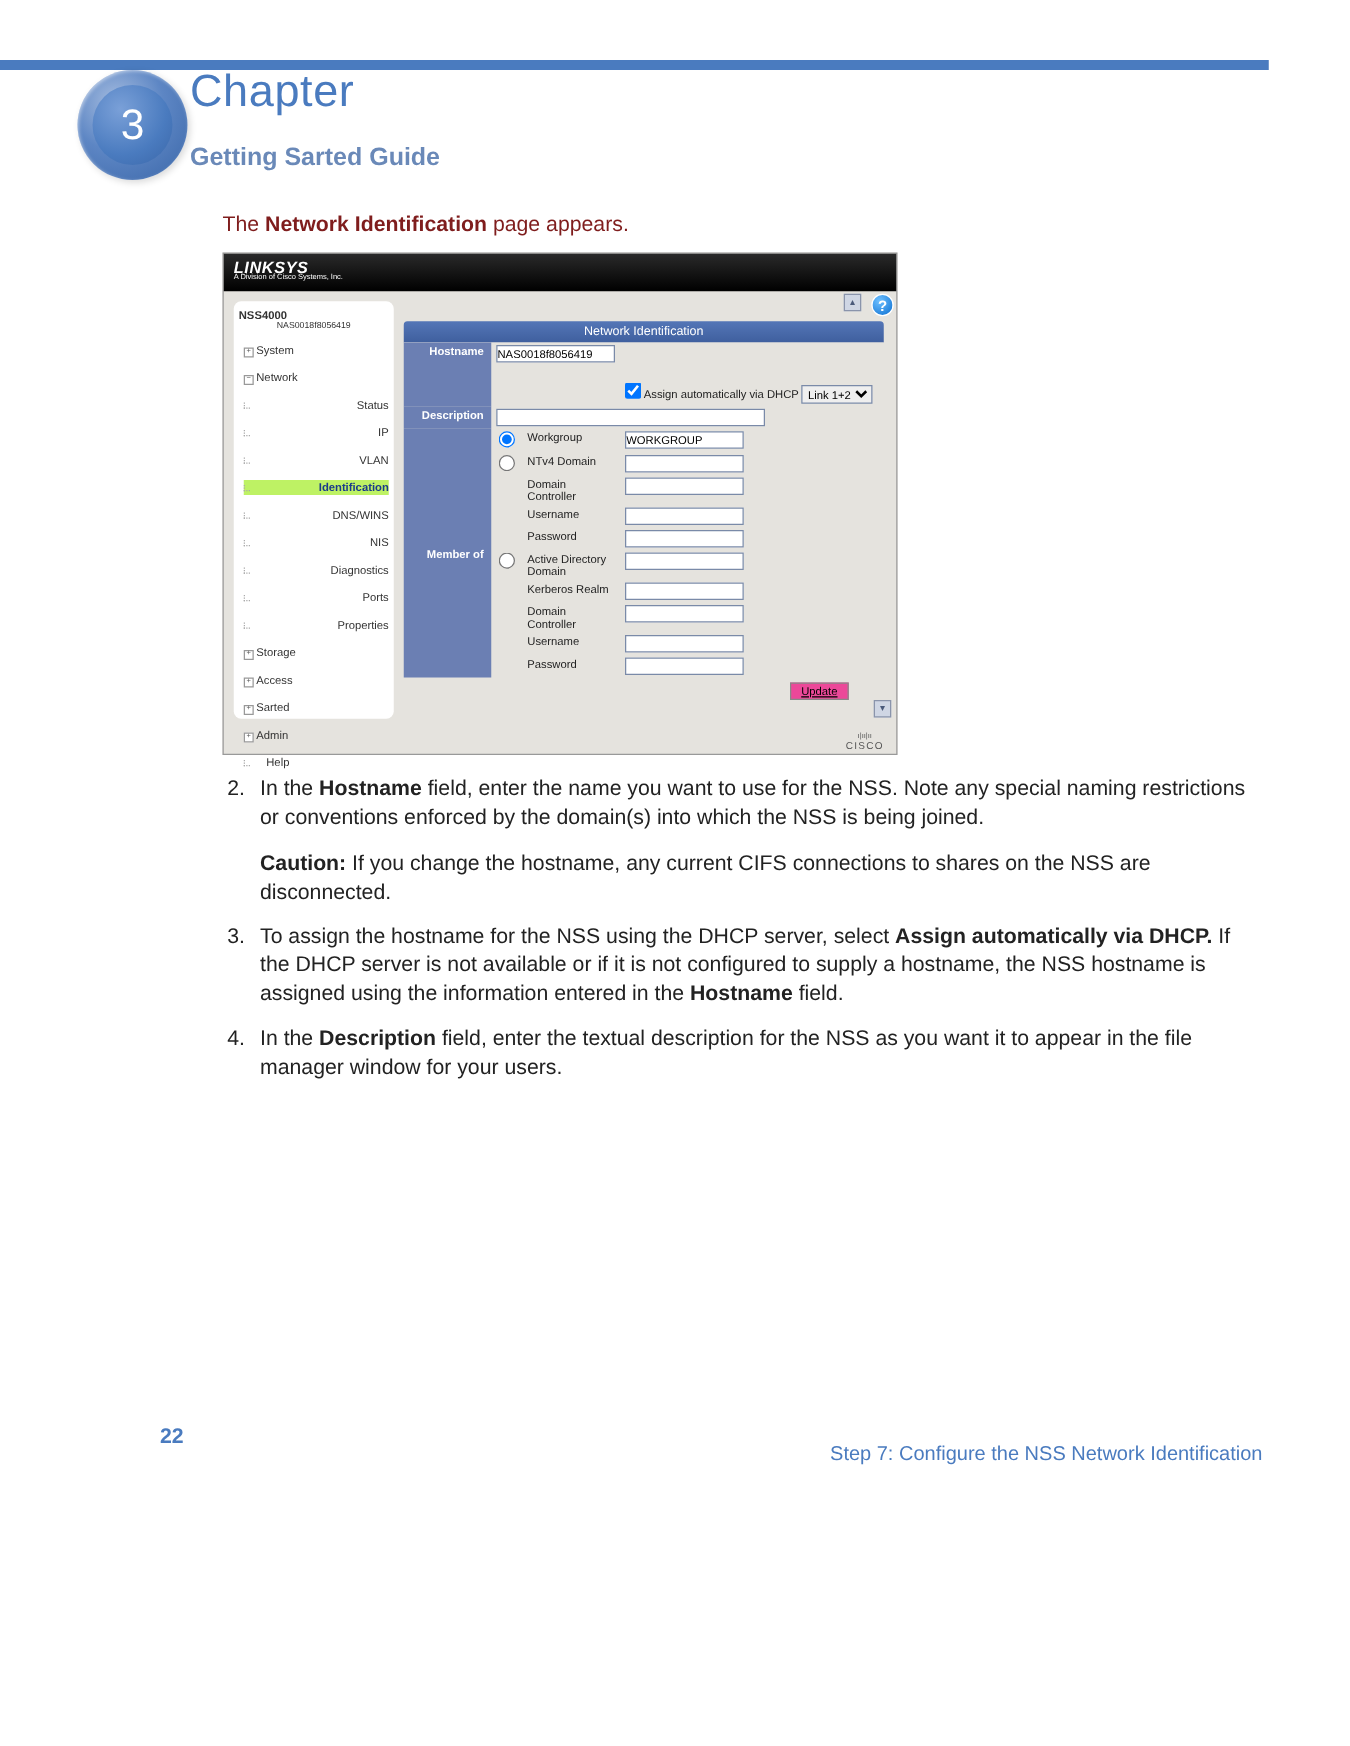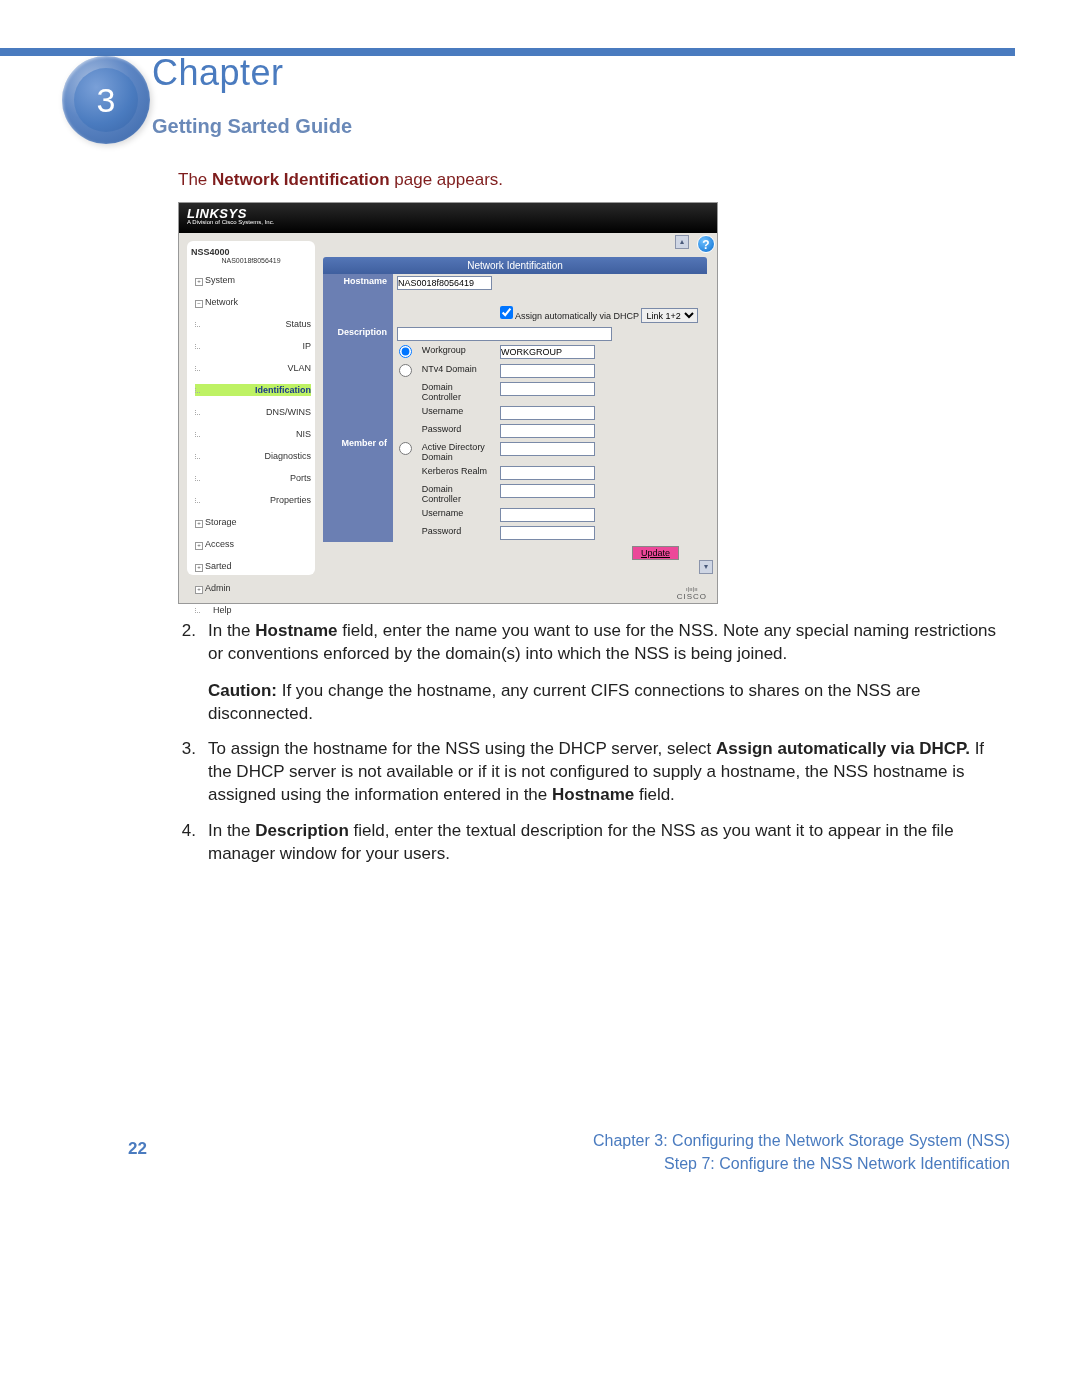--- a/index.html
+++ b/index.html
@@ -323,15 +323,14 @@
   <div class="num-item">
     <span class="n">4.</span>
     <span>
       <span>In the </span><b>Description</b><span> field, enter the textual description for the NSS as you want it to appear in the file manager window for your users.</span>
     </span>
   </div>
 </div>
 
 <div class="page-num">22</div>
 <div class="footer-right">
-  <div>Chapter 3: Configuring the Network Storage System (NSS)</div>
   <div>Step 7: Configure the NSS Network Identification</div>
 </div>
 
 </body></html>

